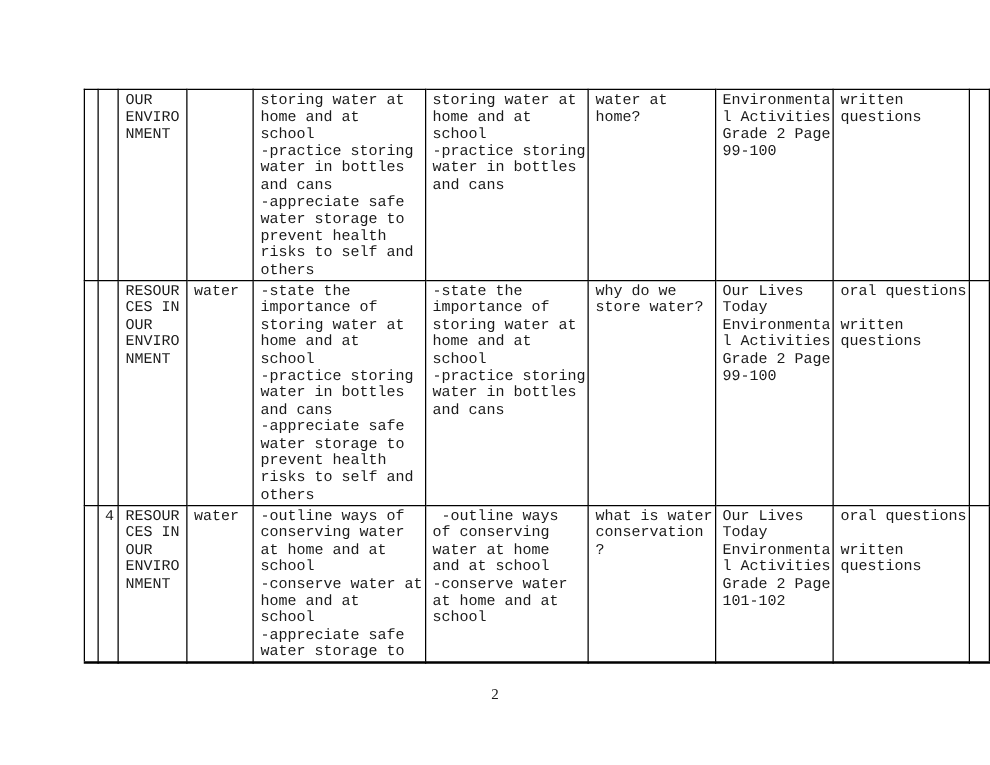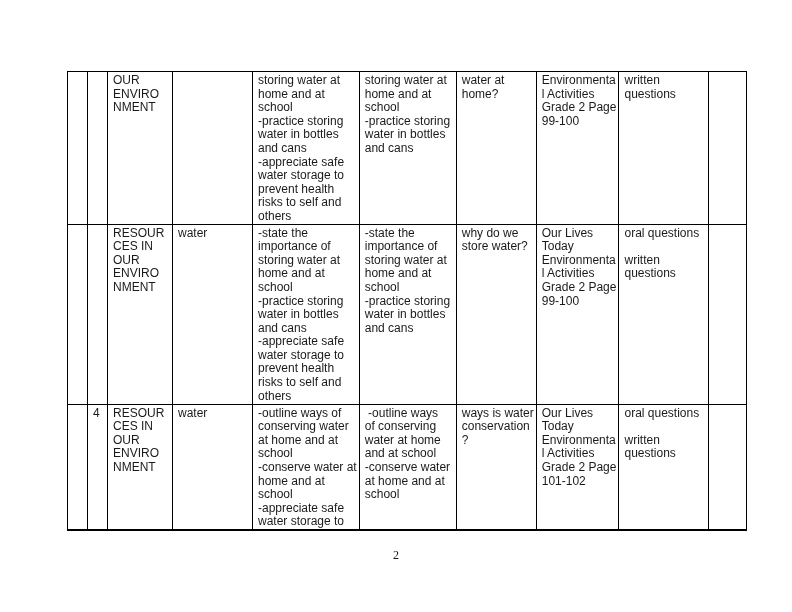--- a/index.html
+++ b/index.html
@@ -22,21 +22,21 @@
     top: 71px;
     border-collapse: collapse;
     table-layout: fixed;
     border: 1px solid #000;
     border-bottom-width: 2px;
   }
   table.sow td {
     border: 1px solid #000;
     vertical-align: top;
     padding: 2px 2px 0 5px;
-    font-family: Liberation Sans, sans-serif;
+    font-family: Liberation Mono, monospace;
     font-size: 12px;
     line-height: 13.6px;
     white-space: pre;
     overflow: hidden;
     color: #1a1a1a;
   }
   tr.row-1 { height: 152px; }
   tr.row-2 { height: 180px; }
   tr.row-3 { height: 126px; }
   .page-number {
@@ -165,21 +165,21 @@
 school
 -appreciate safe
 water storage to</td>
         <td> -outline ways
 of conserving
 water at home
 and at school
 -conserve water
 at home and at
 school</td>
-        <td>ways is water
+        <td>what is water
 conservation
 ?</td>
         <td>Our Lives
 Today
 Environmenta
 l Activities
 Grade 2 Page
 101-102</td>
         <td>oral questions
 

